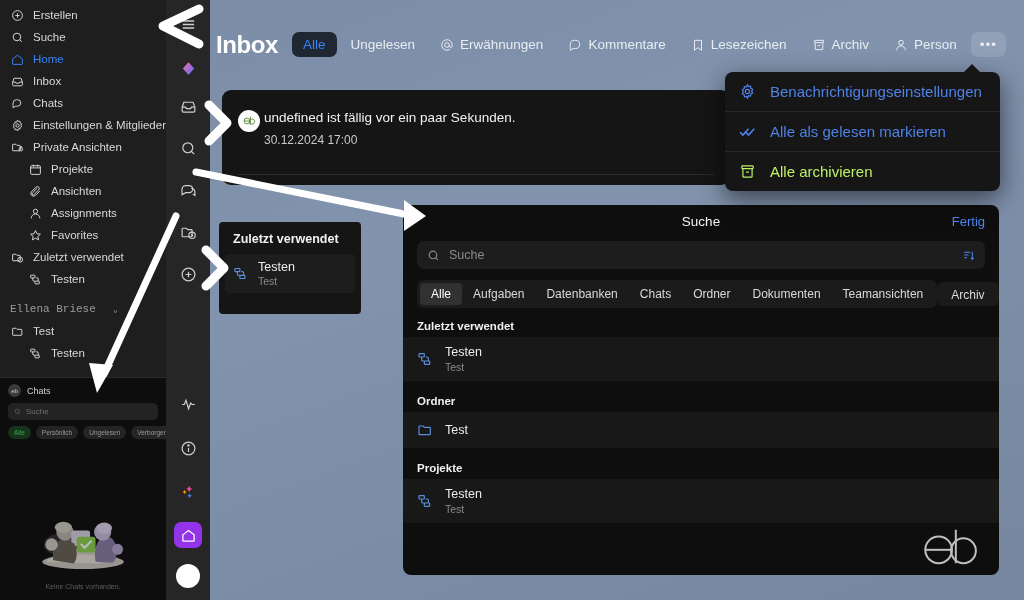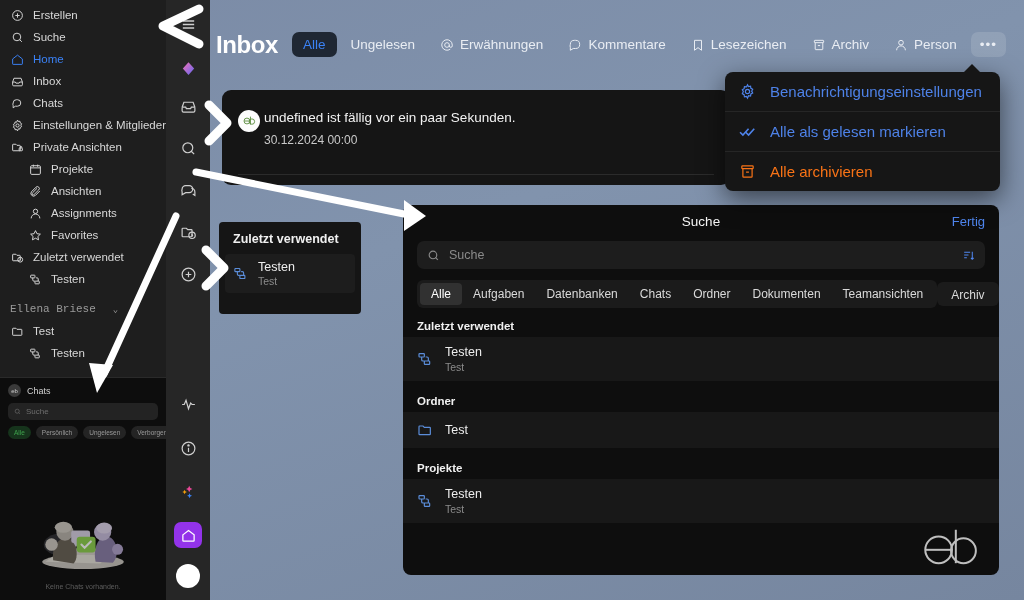--- a/index.html
+++ b/index.html
@@ -165,21 +165,21 @@
     z-index: 21;
   }
   .menu-item {
     display: flex; align-items: center; gap: 14px;
     padding: 11px 14px;
     font-size: 15px;
     border-bottom: 1px solid #262626;
   }
   .menu-item:last-child { border-bottom: none; }
   .menu-item.blue { color: #4e82e8; }
-  .menu-item.red { color: #f97316; }
+  .menu-item.red { color: #bef264; }
   .menu-item svg { width: 17px; height: 17px; display: block; flex: 0 0 17px; }
 
   
   .notif-card {
     position: absolute; left: 222px; top: 90px;
     width: 508px; height: 95px;
     background: #151515;
     border-radius: 9px;
     z-index: 10;
     overflow: hidden;
@@ -669,21 +669,21 @@
       <span class="notif-avatar">
         <svg viewBox="0 0 24 24" style="width:14px;height:14px">
           <circle cx="8.5" cy="12" r="5" fill="none" stroke="#5f8f43" stroke-width="1.6"></circle>
           <path d="M4 12h9" stroke="#5f8f43" stroke-width="1.6"></path>
           <path d="M14.5 4.5V18" stroke="#5f8f43" stroke-width="1.6" fill="none"></path>
           <circle cx="17" cy="13" r="4.6" fill="none" stroke="#5f8f43" stroke-width="1.6"></circle>
         </svg>
       </span>
       <div>
         <div class="notif-text">undefined ist fällig vor ein paar Sekunden.</div>
-        <div class="notif-time">30.12.2024 00:00</div>
+        <div class="notif-time">30.12.2024 17:00</div>
       </div>
     </div>
     <div class="notif-divider"></div>
   </div>
 
   <div class="recent-pop">
     <div class="recent-pop-head">Zuletzt verwendet</div>
     <div class="recent-pop-item">
       <svg viewBox="0 0 24 24" fill="none" stroke="currentColor" stroke-width="1.8">
           <rect x="3" y="4" width="8" height="5" rx="1"></rect>

